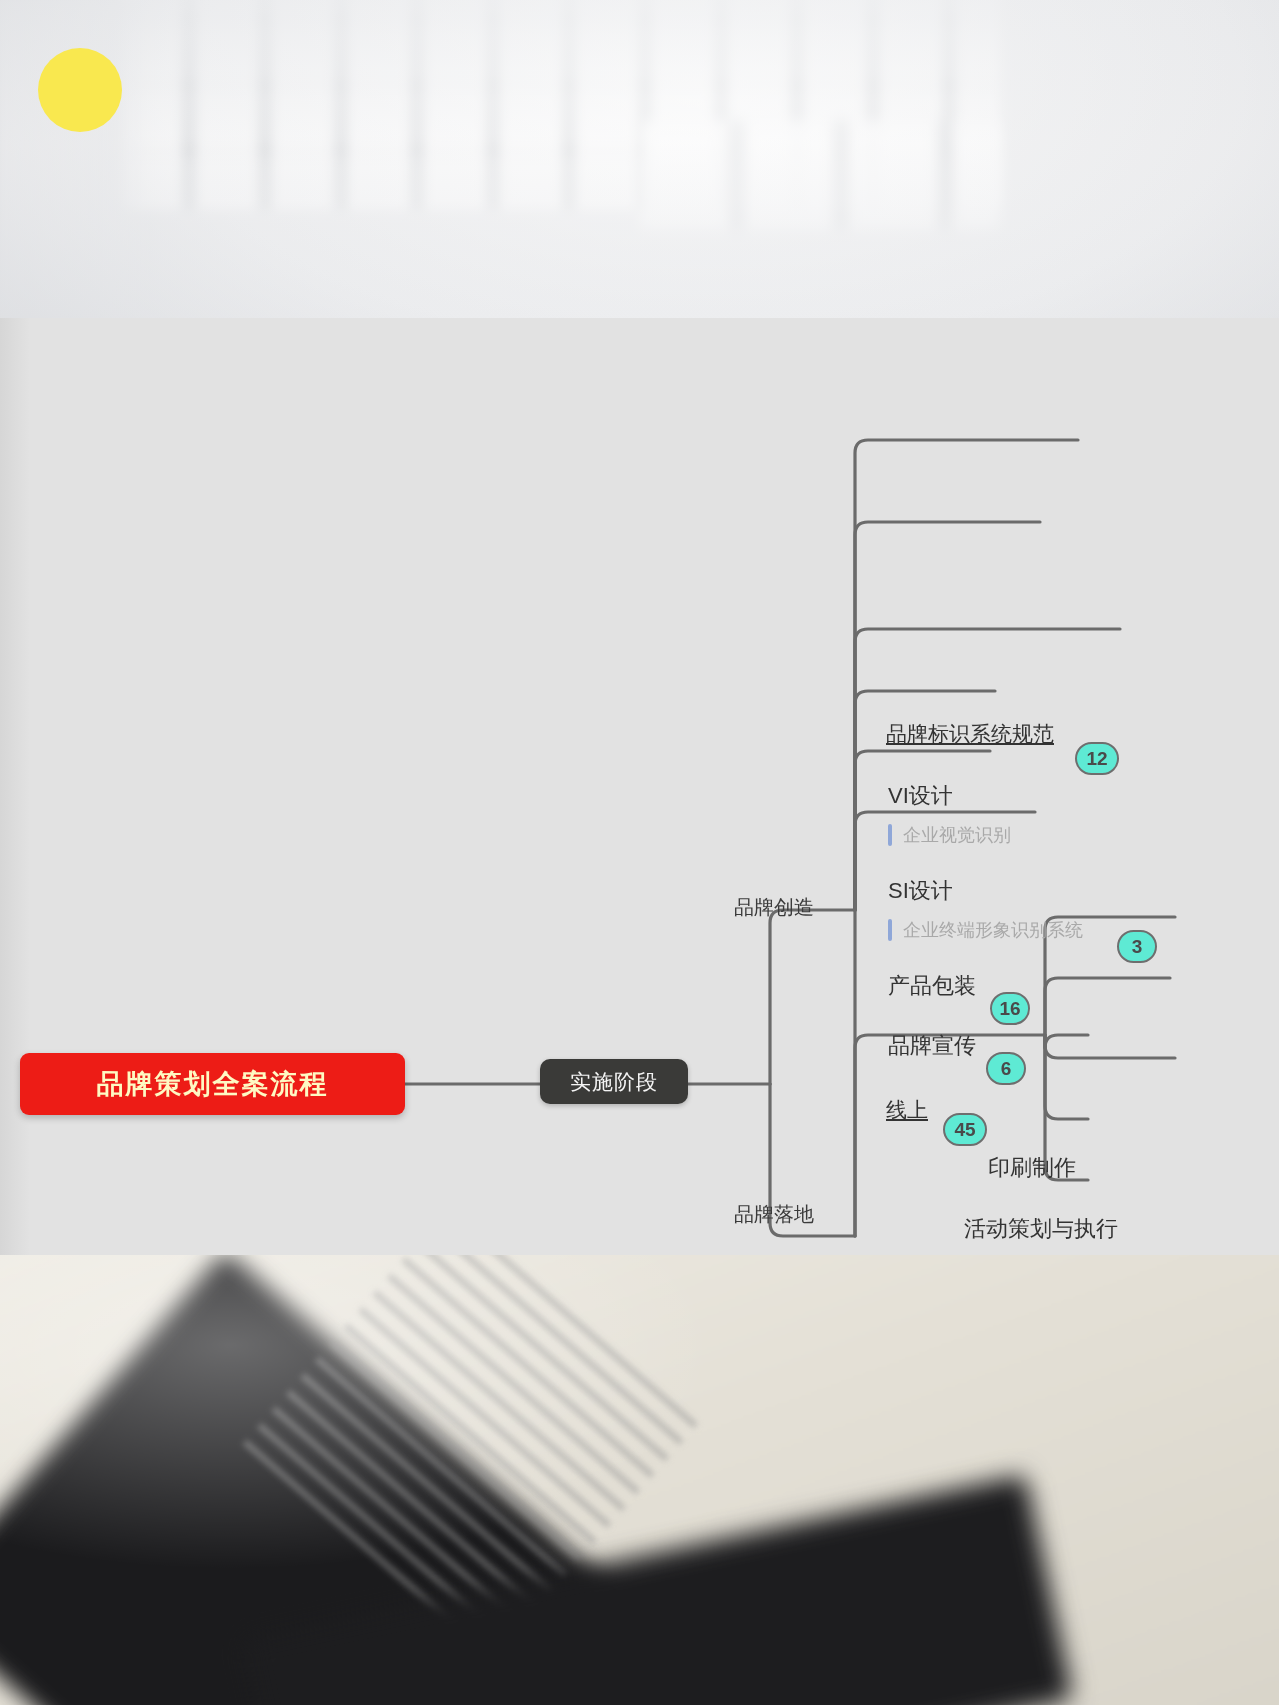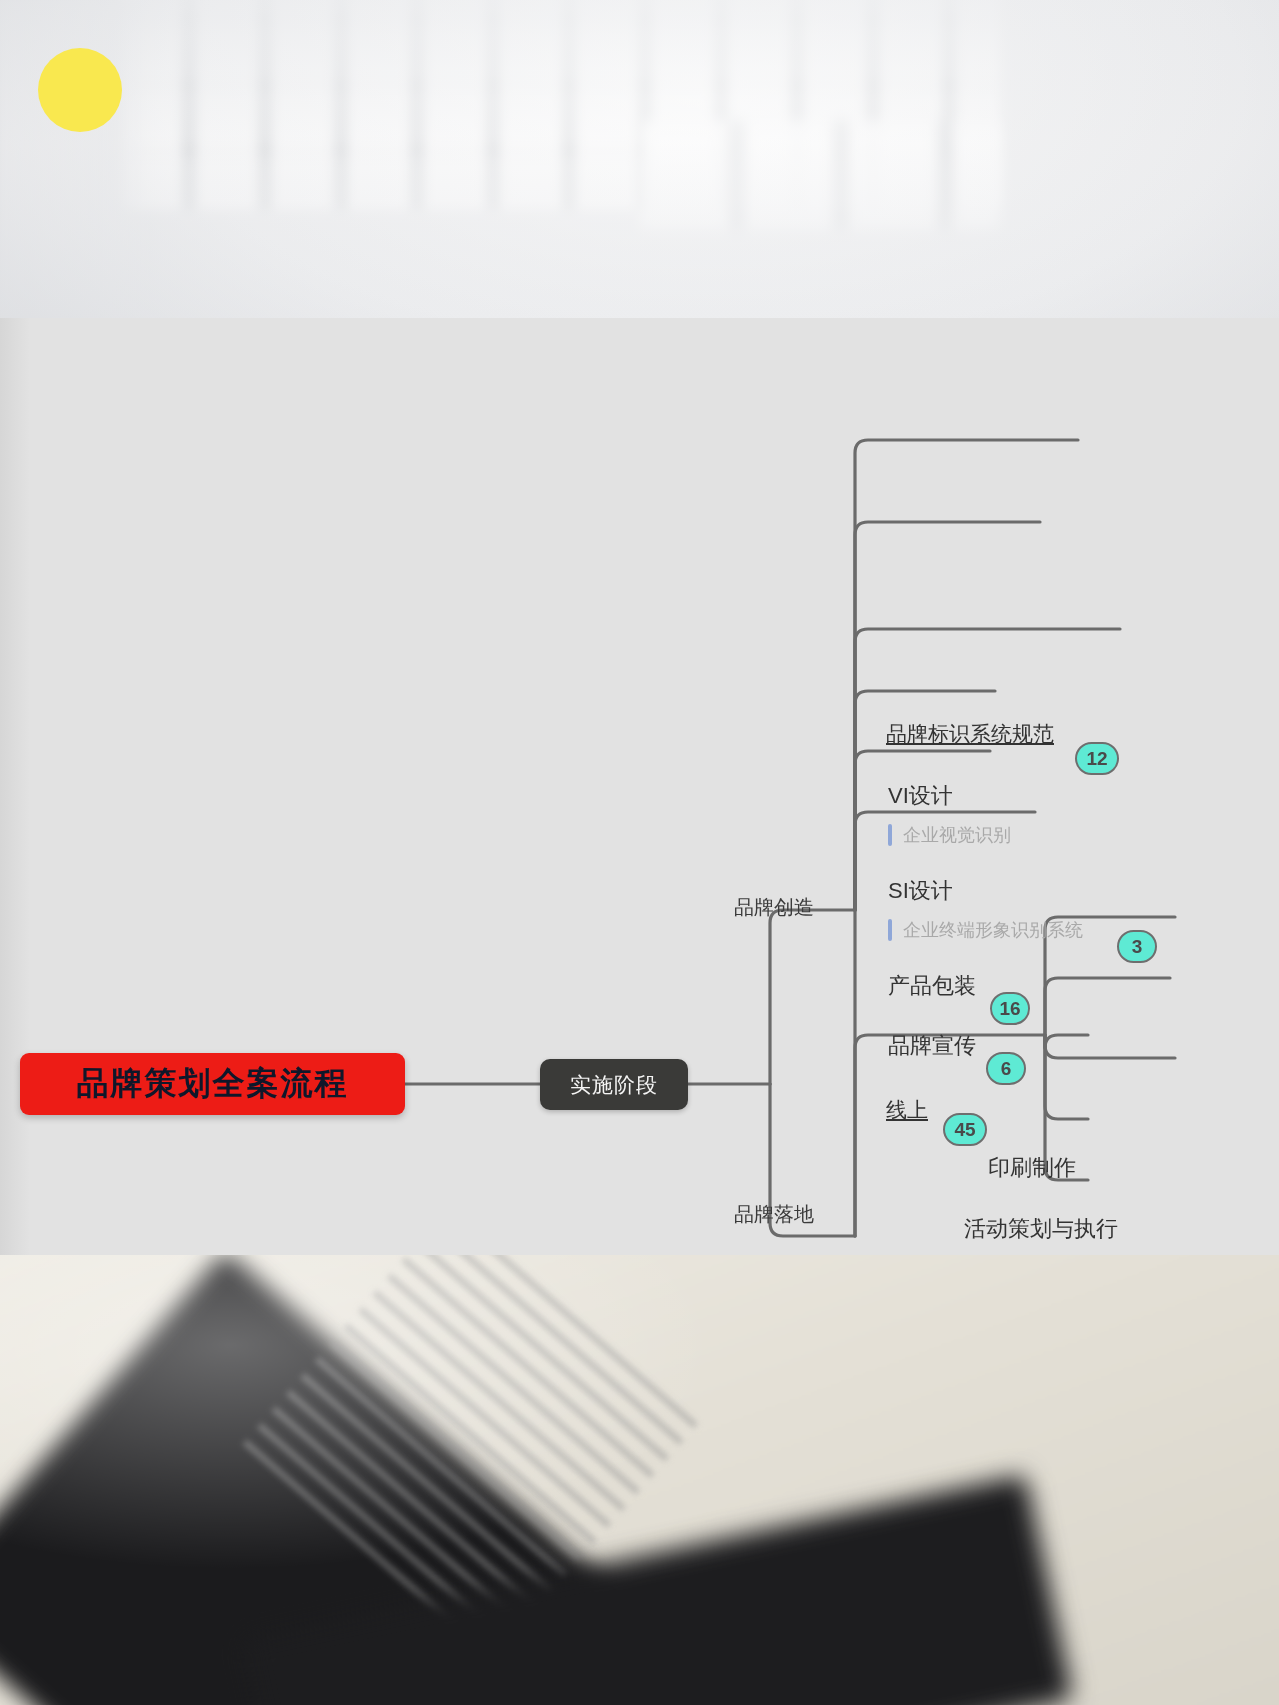--- a/index.html
+++ b/index.html
@@ -158,29 +158,29 @@
   .node-root {
     position: absolute;
     left: 20px; top: 735px;
     width: 385px; height: 62px;
     background: #ed1c16;
     border-radius: 9px;
     box-shadow: 0 3px 7px rgba(0,0,0,0.22);
     display: flex; align-items: center; justify-content: center;
   }
   .node-root span {
-    color: #0f172a;
-    font-size: 32px;
+    color: #fef9c3;
+    font-size: 27px;
     font-weight: 700;
     letter-spacing: 2px;
   }
   .node-stage {
     position: absolute;
     left: 540px; top: 741px;
-    width: 148px; height: 51px;
+    width: 148px; height: 45px;
     background: #3a3a38;
     border-radius: 10px;
     box-shadow: 0 2px 5px rgba(0,0,0,0.22);
     display: flex; align-items: center; justify-content: center;
   }
   .node-stage span {
     color: #f4f4f4;
     font-size: 21px;
     letter-spacing: 1px;
   }

